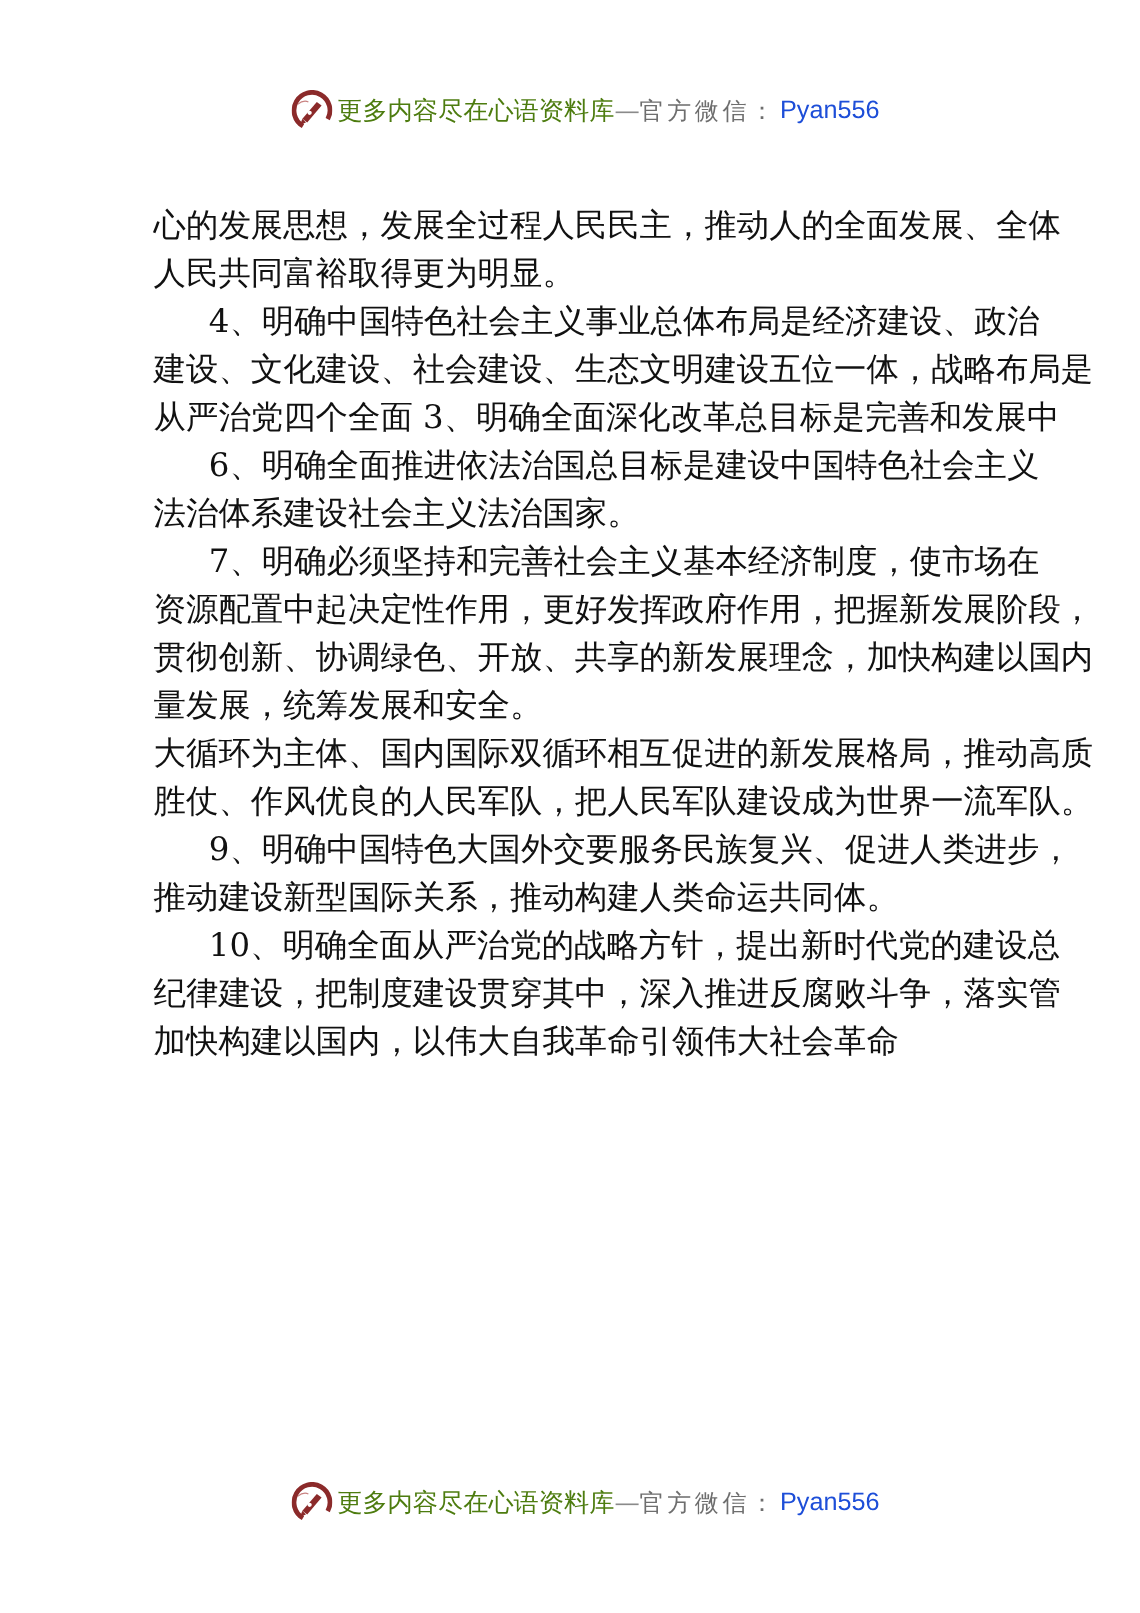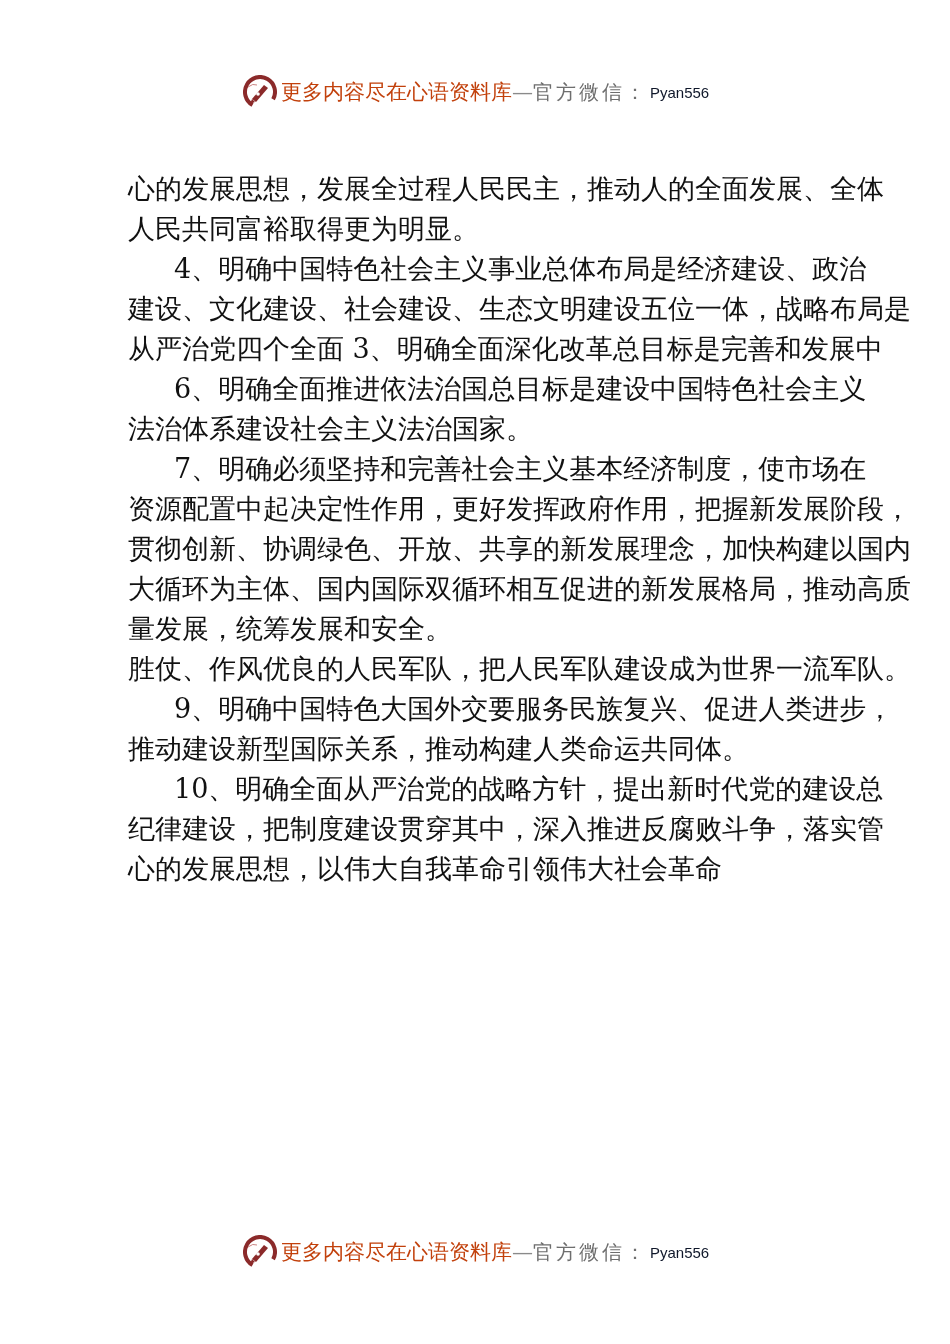--- a/index.html
+++ b/index.html
@@ -24,38 +24,38 @@
     }
     .watermark.top { top: 70px; }
     .watermark.bottom { top: 1230px; }
     .wm-logo {
       width: 34px;
       height: 34px;
       margin-right: 4px;
       flex: 0 0 auto;
     }
     .wm-red {
-      color: #c2410c;
+      color: #4d7c0f;
       font-size: 21px;
       letter-spacing: 0px;
       font-family: "DejaVu Serif", "Liberation Serif", serif;
     }
     .wm-dash {
       color: #8a8a8a;
       font-size: 21px;
     }
     .wm-gray {
       color: #6e6e6e;
       font-size: 20px;
       letter-spacing: 3px;
       font-family: Liberation Mono, monospace;
     }
     .wm-id {
-      color: #0f172a;
-      font-size: 15px;
+      color: #1d4ed8;
+      font-size: 21px;
       font-family: "Liberation Sans", "DejaVu Sans", sans-serif;
       margin-left: 2px;
     }
     .content {
       position: absolute;
       left: 128px;
       top: 173px;
       width: 720px;
     }
     .line {
@@ -90,28 +90,28 @@
   <div class="line">心的发展思想，发展全过程人民民主，推动人的全面发展、全体</div>
   <div class="line">人民共同富裕取得更为明显。</div>
   <div class="line indent">4、明确中国特色社会主义事业总体布局是经济建设、政治</div>
   <div class="line">建设、文化建设、社会建设、生态文明建设五位一体，战略布局是</div>
   <div class="line">从严治党四个全面 3、明确全面深化改革总目标是完善和发展中</div>
   <div class="line indent">6、明确全面推进依法治国总目标是建设中国特色社会主义</div>
   <div class="line">法治体系建设社会主义法治国家。</div>
   <div class="line indent">7、明确必须坚持和完善社会主义基本经济制度，使市场在</div>
   <div class="line">资源配置中起决定性作用，更好发挥政府作用，把握新发展阶段，</div>
   <div class="line">贯彻创新、协调绿色、开放、共享的新发展理念，加快构建以国内</div>
+  <div class="line">量发展，统筹发展和安全。</div>
   <div class="line">大循环为主体、国内国际双循环相互促进的新发展格局，推动高质</div>
-  <div class="line">量发展，统筹发展和安全。</div>
   <div class="line">胜仗、作风优良的人民军队，把人民军队建设成为世界一流军队。</div>
   <div class="line indent">9、明确中国特色大国外交要服务民族复兴、促进人类进步，</div>
   <div class="line">推动建设新型国际关系，推动构建人类命运共同体。</div>
   <div class="line indent">10、明确全面从严治党的战略方针，提出新时代党的建设总</div>
   <div class="line">纪律建设，把制度建设贯穿其中，深入推进反腐败斗争，落实管</div>
-  <div class="line">心的发展思想，以伟大自我革命引领伟大社会革命</div>
+  <div class="line">加快构建以国内，以伟大自我革命引领伟大社会革命</div>
 </div>
 
 <div class="watermark bottom">
   <svg class="wm-logo" viewBox="0 0 34 34">
     <circle cx="17" cy="17" r="15" fill="none" stroke="#8b2a2a" stroke-width="4" stroke-dasharray="70 24" transform="rotate(120 17 17)"></circle>
     <path d="M9 24 L21 10 L25 13 L13 27 Z" fill="#8b2a2a"></path>
     <path d="M9 24 L7 29 L12 27 Z" fill="#8b2a2a"></path>
     <circle cx="15" cy="19" r="1.8" fill="#ffffff"></circle>
     <path d="M5 12 Q10 8 14 10" stroke="#c98382" stroke-width="1" fill="none"></path>
   </svg>

